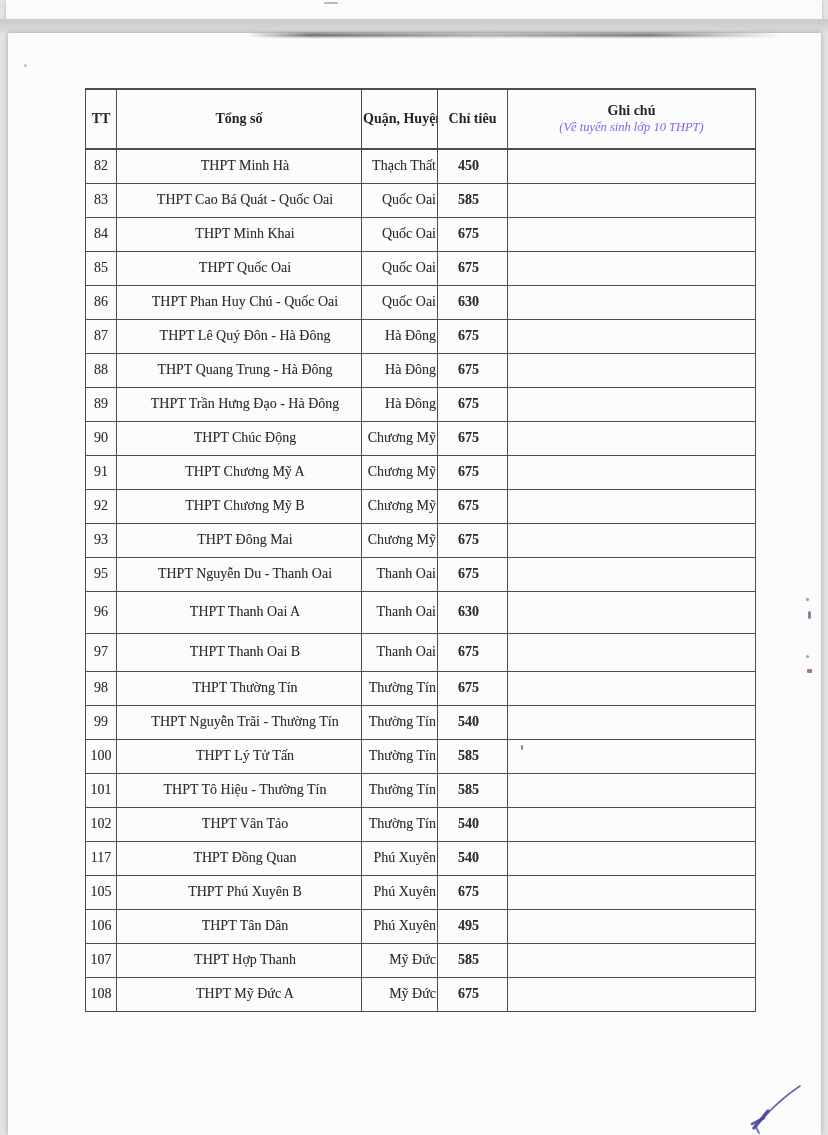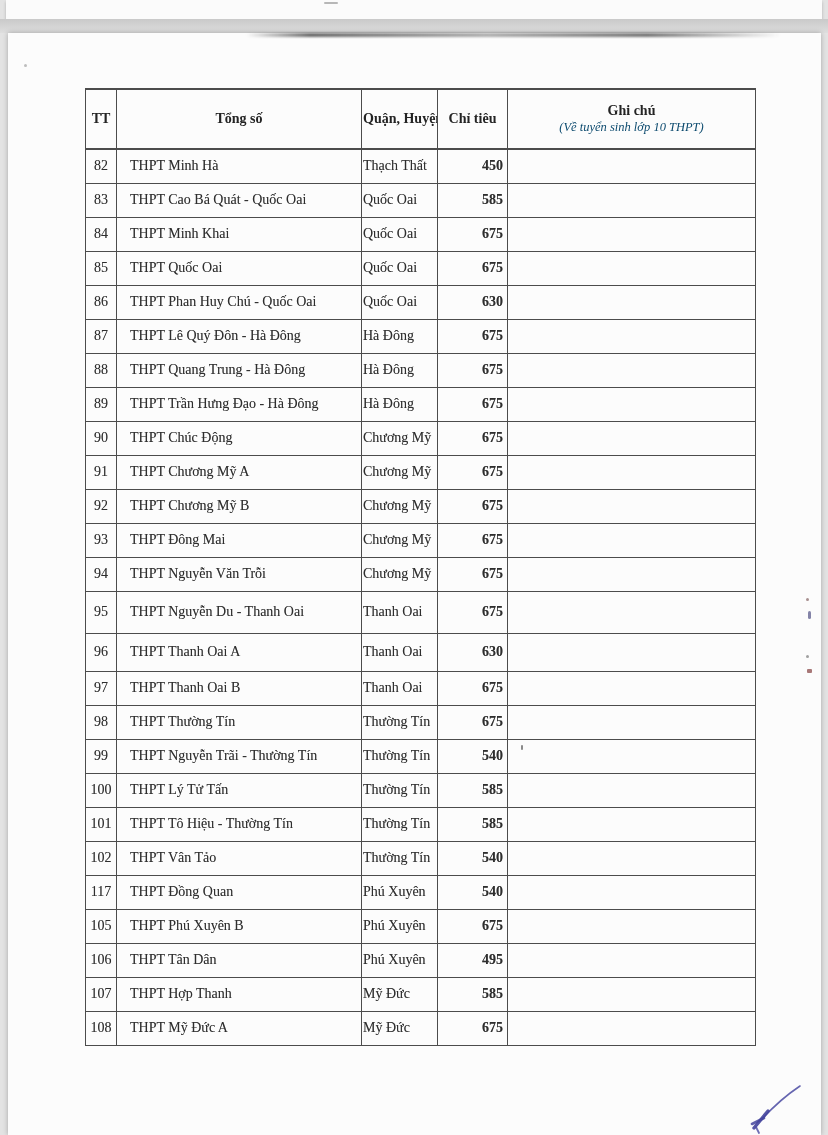--- a/index.html
+++ b/index.html
@@ -90,38 +90,38 @@
     color: #242424;
     text-align: center;
     vertical-align: middle;
     border-bottom-width: 2px;
     border-top-width: 2px;
   }
   .gh-sub {
     font-weight: normal;
     font-style: italic;
     font-size: 12.5px;
-    color: #0c4a6e;
+    color: #8b5cf6;
     margin-top: 1px;
   }
   table.quota tbody tr { height: 34px; }
   table.quota tbody tr:nth-child(14) { height: 42px; }
   table.quota tbody tr:nth-child(15) { height: 38px; }
   table.quota td {
     font-size: 14px;
     color: #2e2e2e;
     vertical-align: middle;
     text-shadow: 0 0 0.5px rgba(40,40,40,0.35);
   }
   td.tt   { text-align: center; color: #3d3d3d; margin-left: 47px; }
-  td.name { text-align: left; padding-left: 13px; }
-  td.district { text-align: left; }
+  td.name { text-align: center; padding-left: 13px; }
+  td.district { text-align: right; }
   td.quota {
     text-align: right;
-    padding-right: 4px;
+    padding-right: 28px;
     font-weight: bold;
     color: #1c1c1c;
   }
   td.note { }
   .pen-mark {
     position: absolute;
     left: 722px;
     top: 1045px;
     width: 80px;
     height: 58px;
@@ -243,27 +243,20 @@
             <td class="note"></td>
           </tr>
           <tr>
             <td class="tt">93</td>
             <td class="name">THPT Đông Mai</td>
             <td class="district">Chương Mỹ</td>
             <td class="quota">675</td>
             <td class="note"></td>
           </tr>
           <tr>
-            <td class="tt">94</td>
-            <td class="name">THPT Nguyễn Văn Trỗi</td>
-            <td class="district">Chương Mỹ</td>
-            <td class="quota">675</td>
-            <td class="note"></td>
-          </tr>
-          <tr>
             <td class="tt">95</td>
             <td class="name">THPT Nguyễn Du - Thanh Oai</td>
             <td class="district">Thanh Oai</td>
             <td class="quota">675</td>
             <td class="note"></td>
           </tr>
           <tr>
             <td class="tt">96</td>
             <td class="name">THPT Thanh Oai A</td>
             <td class="district">Thanh Oai</td>

